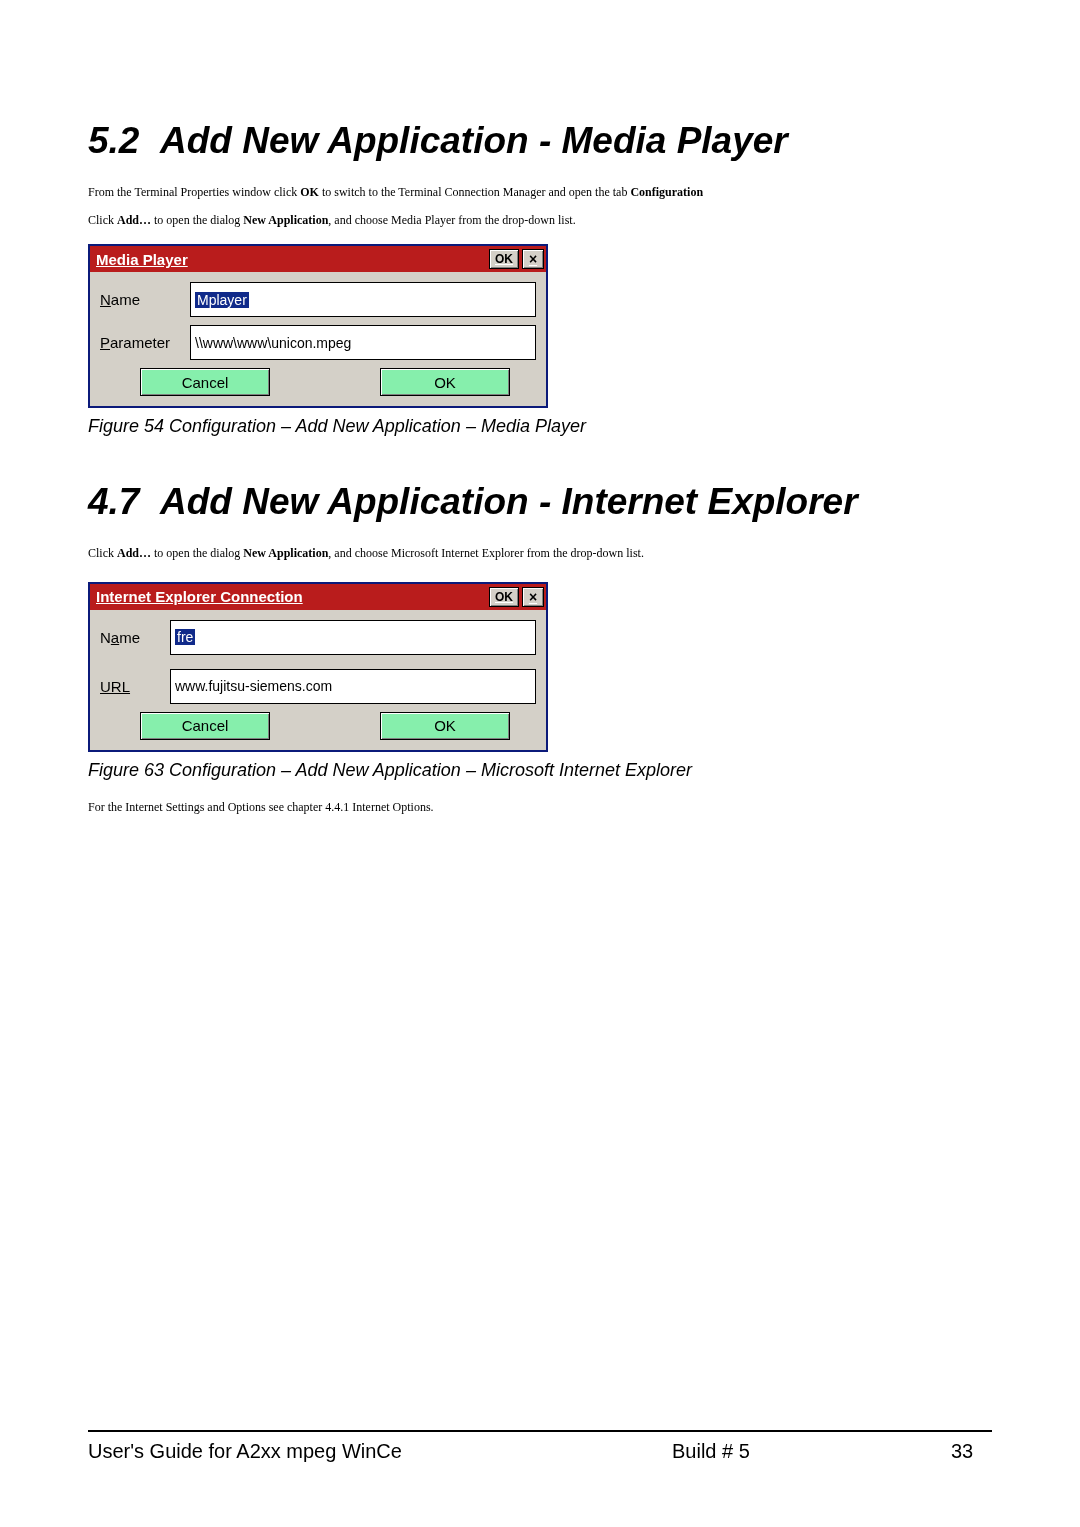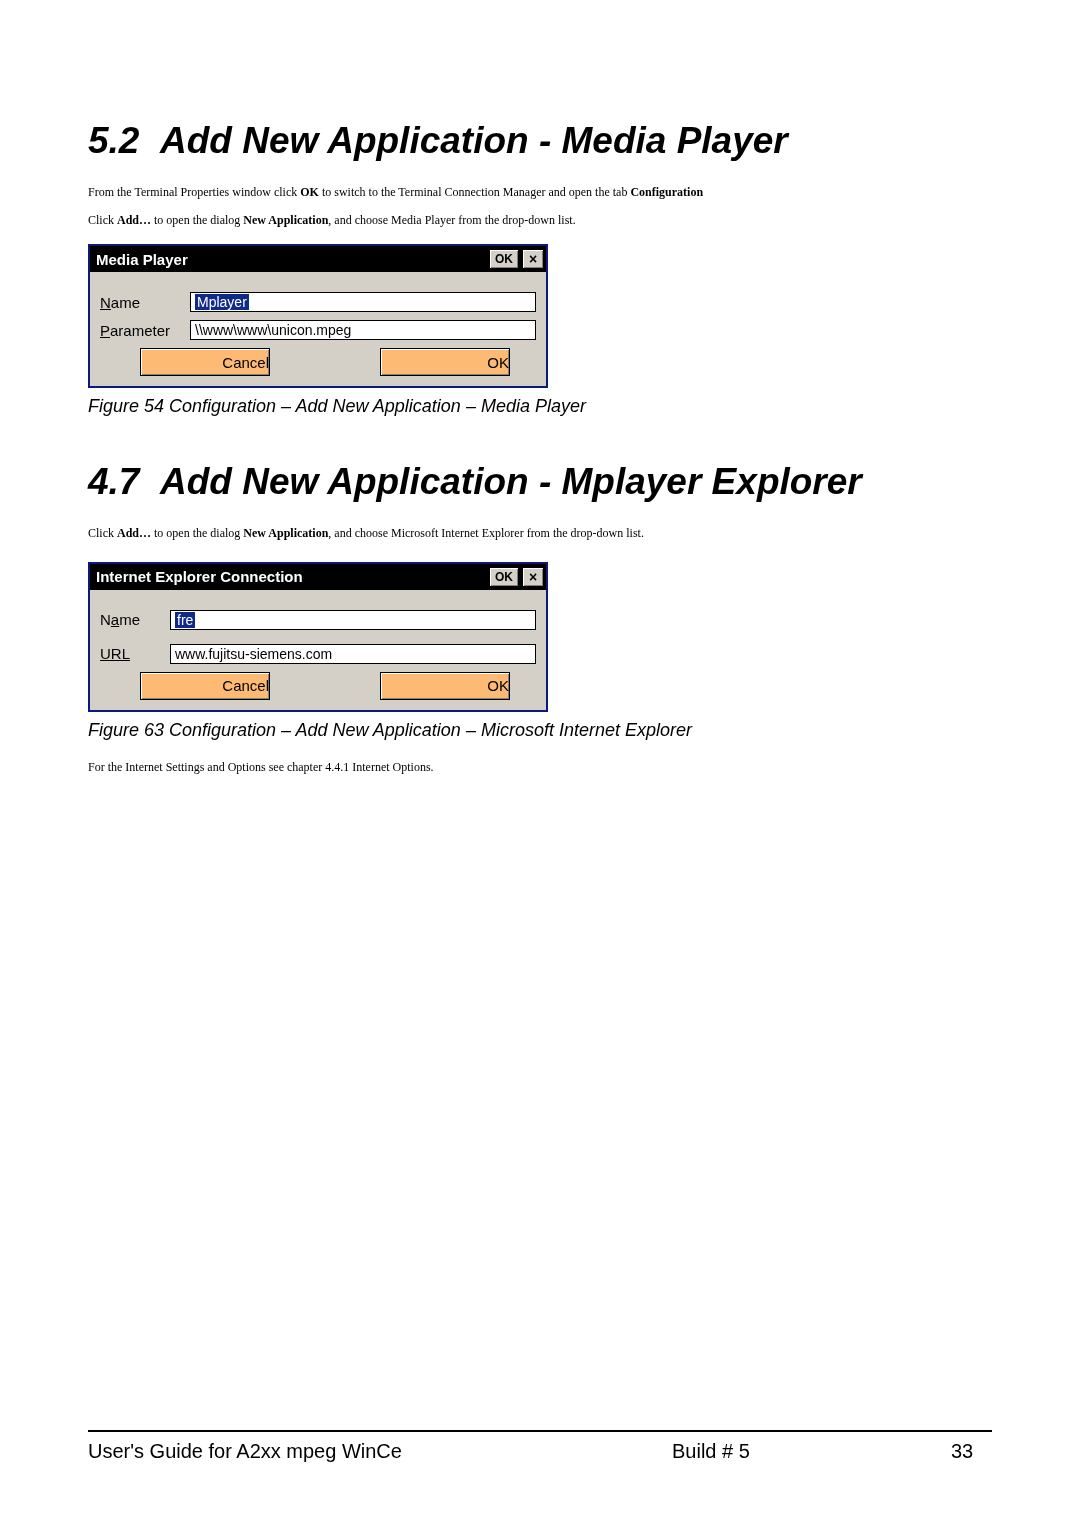--- a/index.html
+++ b/index.html
@@ -41,82 +41,83 @@
     width: 460px;
     background: #d4d0c8;
     border-top: 2px solid #0b1a7a;
     border-left: 2px solid #0b1a7a;
     border-right: 2px solid #0b1a7a;
     border-bottom: 2px solid #0b1a7a;
     margin: 16px 0 8px 0;
   }
   .titlebar {
     height: 26px;
-    background: #000000;
+    background: #b91c1c;
     color: #fff;
     font-family: Tahoma, Arial, sans-serif;
     font-weight: bold;
     font-size: 15px;
     display: flex;
     align-items: center;
     padding: 0 2px 0 6px;
+    text-decoration: underline;
   }
   .titlebar-title { flex: 1 1 auto; white-space: nowrap; }
   .titlebar-buttons { display: flex; gap: 3px; }
   .tb-btn {
     width: 30px; height: 20px;
     background: #d4d0c8;
     border: 1px solid #000;
     box-shadow: inset 1px 1px 0 #fff, inset -1px -1px 0 #808080;
     display: flex; align-items: center; justify-content: center;
     font-family: Tahoma, Arial, sans-serif;
     font-weight: bold; font-size: 12px; color: #000;
     cursor: pointer;
   }
   .tb-btn.close { width: 22px; font-size: 14px; line-height: 1; }
   .dlg-body {
-    padding: 12px 10px 10px 10px;
+    padding: 2px 10px 10px 10px;
     font-family: Tahoma, Arial, sans-serif;
     font-size: 15px;
     color: #000;
   }
   .row { display: flex; align-items: center; margin: 8px 0; }
   .row.spaced { margin-top: 14px; }
   .row-label {
     width: 90px;
   }
   .row-label .u { text-decoration: underline; }
   .text-input {
     flex: 1 1 auto;
-    height: 20px;
+    height: 35px;
     border: 1px solid #000;
     background: #fff;
     padding: 2px 4px;
     font-family: Tahoma, Arial, sans-serif;
     font-size: 14px;
     display: flex; align-items: center;
     position: relative;
   }
   .text-input .sel {
     background: #102a8a;
     color: #fff;
     padding: 0 2px;
     display: inline-block;
   }
   .btnrow { display: flex; margin-top: 8px; }
   .btnrow .spacer { width: 40px; }
   .ce-button {
     width: 130px;
     height: 28px;
-    background: #fdba74;
+    background: #86efac;
     border: 1px solid #000;
     box-shadow: inset 1px 1px 0 #fff, inset -1px -1px 0 #808080;
     font-family: Tahoma, Arial, sans-serif;
     font-size: 15px;
-    display: flex; align-items: center; justify-content: flex-end;
+    display: flex; align-items: center; justify-content: center;
     cursor: pointer;
   }
   .btnrow .gap { width: 110px; }
 
   .section2 { margin-top: 44px; }
 
   
   .footer {
     position: absolute;
     left: 88px; right: 88px; bottom: 64px;
@@ -190,21 +191,21 @@
           <span>OK</span>
         </div>
       </div>
     </div>
   </div>
 
   <p class="caption">Figure 54 Configuration – Add New Application – Media Player</p>
 
   <div class="section2">
     <h2 class="section-heading">
-      <span class="num">4.7</span><span>Add New Application - Mplayer Explorer</span>
+      <span class="num">4.7</span><span>Add New Application - Internet Explorer</span>
     </h2>
 
     <p class="body just">
       <span>Click </span><span class="bold">Add…</span><span> to open the dialog </span><span class="bold">New Application</span><span>, and choose Microsoft Internet Explorer from the drop-down list.</span>
     </p>
 
     <div class="dialog" style="margin-top:20px;">
       <div class="titlebar">
         <span class="titlebar-title">Internet Explorer Connection</span>
         <div class="titlebar-buttons">

